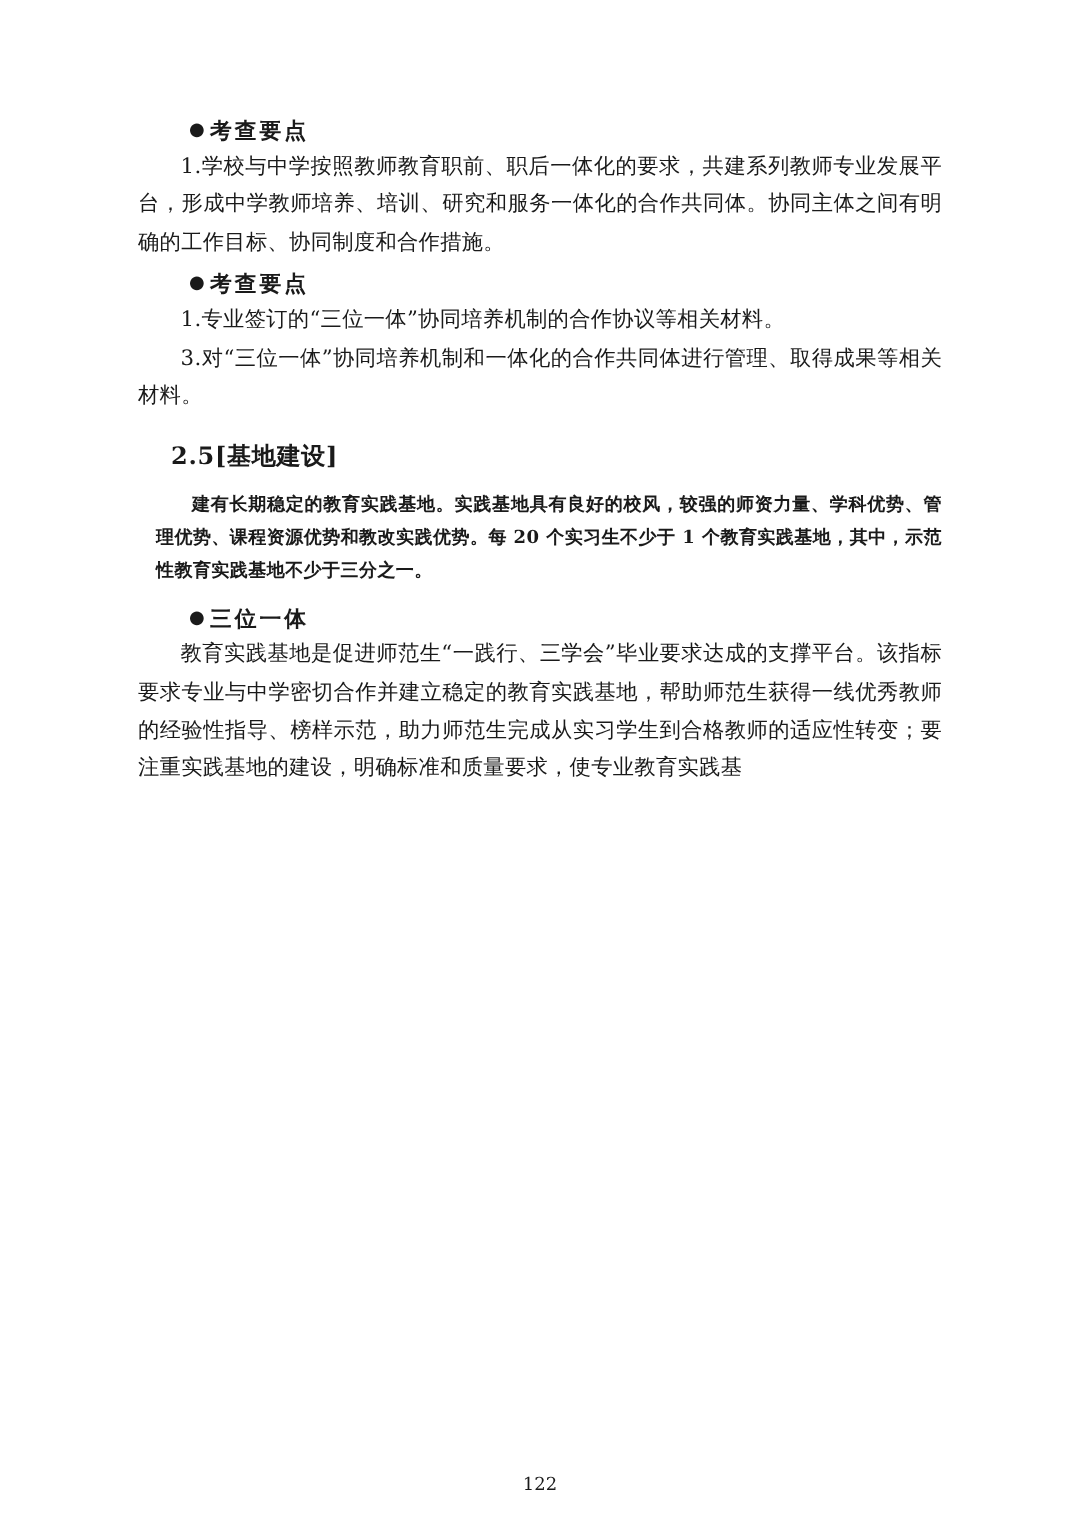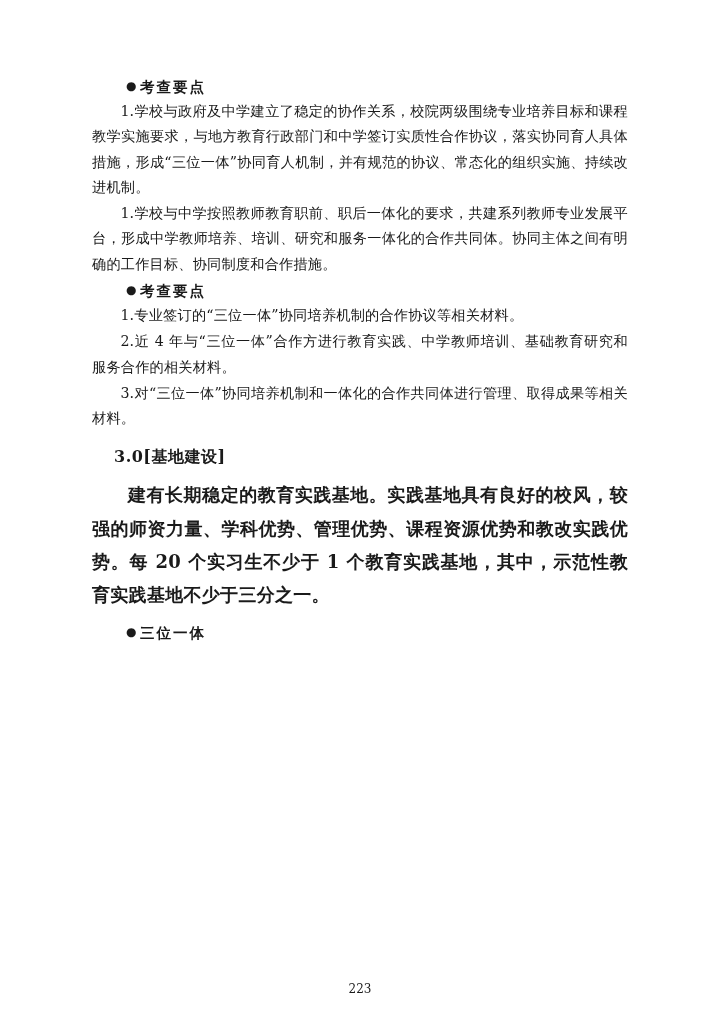--- a/index.html
+++ b/index.html
@@ -54,22 +54,22 @@
     letter-spacing: 0.2px;
   }
   h2.section {
     margin: 16px 0 10px 0;
     padding-left: 22px;
     font-size: 16px;
     font-weight: bold;
     letter-spacing: 0.5px;
   }
   p.emphasis {
-    margin: 0 0 4px 0;
-    font-size: 18px;
+    margin: 0 0 4px 12px;
+    font-size: 12px;
     font-weight: bold;
     line-height: 1.85;
     text-align: justify;
     text-justify: inter-ideograph;
     text-indent: 2em;
     letter-spacing: 0.3px;
   }
   .spacer-sm { height: 8px; }
   .spacer-xs { height: 4px; }
   .page-number {
@@ -85,38 +85,37 @@
 </style>
 </head>
 <body>
 
 <div class="page">
 
   <div class="bullet-head">
     <span class="dot">●</span>
     <span class="htext">考查要点</span>
   </div>
-  <p class="body">1.学校与政府及中学建立了稳定的协作关系，校院两级围绕专业培养目标和课程教学实施要求，与地方教育行政部门和中学签订实质性合作协议，落实协同育人具体措施，形成“三位一体”协同育人机制，并有规范的协议、常态化的组织实施、持续改进机制。</p>
   <p class="body">1.学校与中学按照教师教育职前、职后一体化的要求，共建系列教师专业发展平台，形成中学教师培养、培训、研究和服务一体化的合作共同体。协同主体之间有明确的工作目标、协同制度和合作措施。</p>
 
   <div class="spacer-xs"></div>
 
   <div class="bullet-head">
     <span class="dot">●</span>
     <span class="htext">考查要点</span>
   </div>
   <p class="body">1.专业签订的“三位一体”协同培养机制的合作协议等相关材料。</p>
-  <p class="body">2.近 4 年与“三位一体”合作方进行教育实践、中学教师培训、基础教育研究和服务合作的相关材料。</p>
   <p class="body">3.对“三位一体”协同培养机制和一体化的合作共同体进行管理、取得成果等相关材料。</p>
 
-  <h2 class="section">3.0[基地建设]</h2>
+  <h2 class="section">2.5[基地建设]</h2>
 
   <p class="emphasis">建有长期稳定的教育实践基地。实践基地具有良好的校风，较强的师资力量、学科优势、管理优势、课程资源优势和教改实践优势。每 20 个实习生不少于 1 个教育实践基地，其中，示范性教育实践基地不少于三分之一。</p>
 
   <div class="spacer-sm"></div>
 
   <div class="bullet-head">
     <span class="dot">●</span>
     <span class="htext">三位一体</span>
   </div>
+  <p class="body">教育实践基地是促进师范生“一践行、三学会”毕业要求达成的支撑平台。该指标要求专业与中学密切合作并建立稳定的教育实践基地，帮助师范生获得一线优秀教师的经验性指导、榜样示范，助力师范生完成从实习学生到合格教师的适应性转变；要注重实践基地的建设，明确标准和质量要求，使专业教育实践基</p>
 
-  <div class="page-number">223</div>
+  <div class="page-number">122</div>
 </div>
 
 </body></html>

